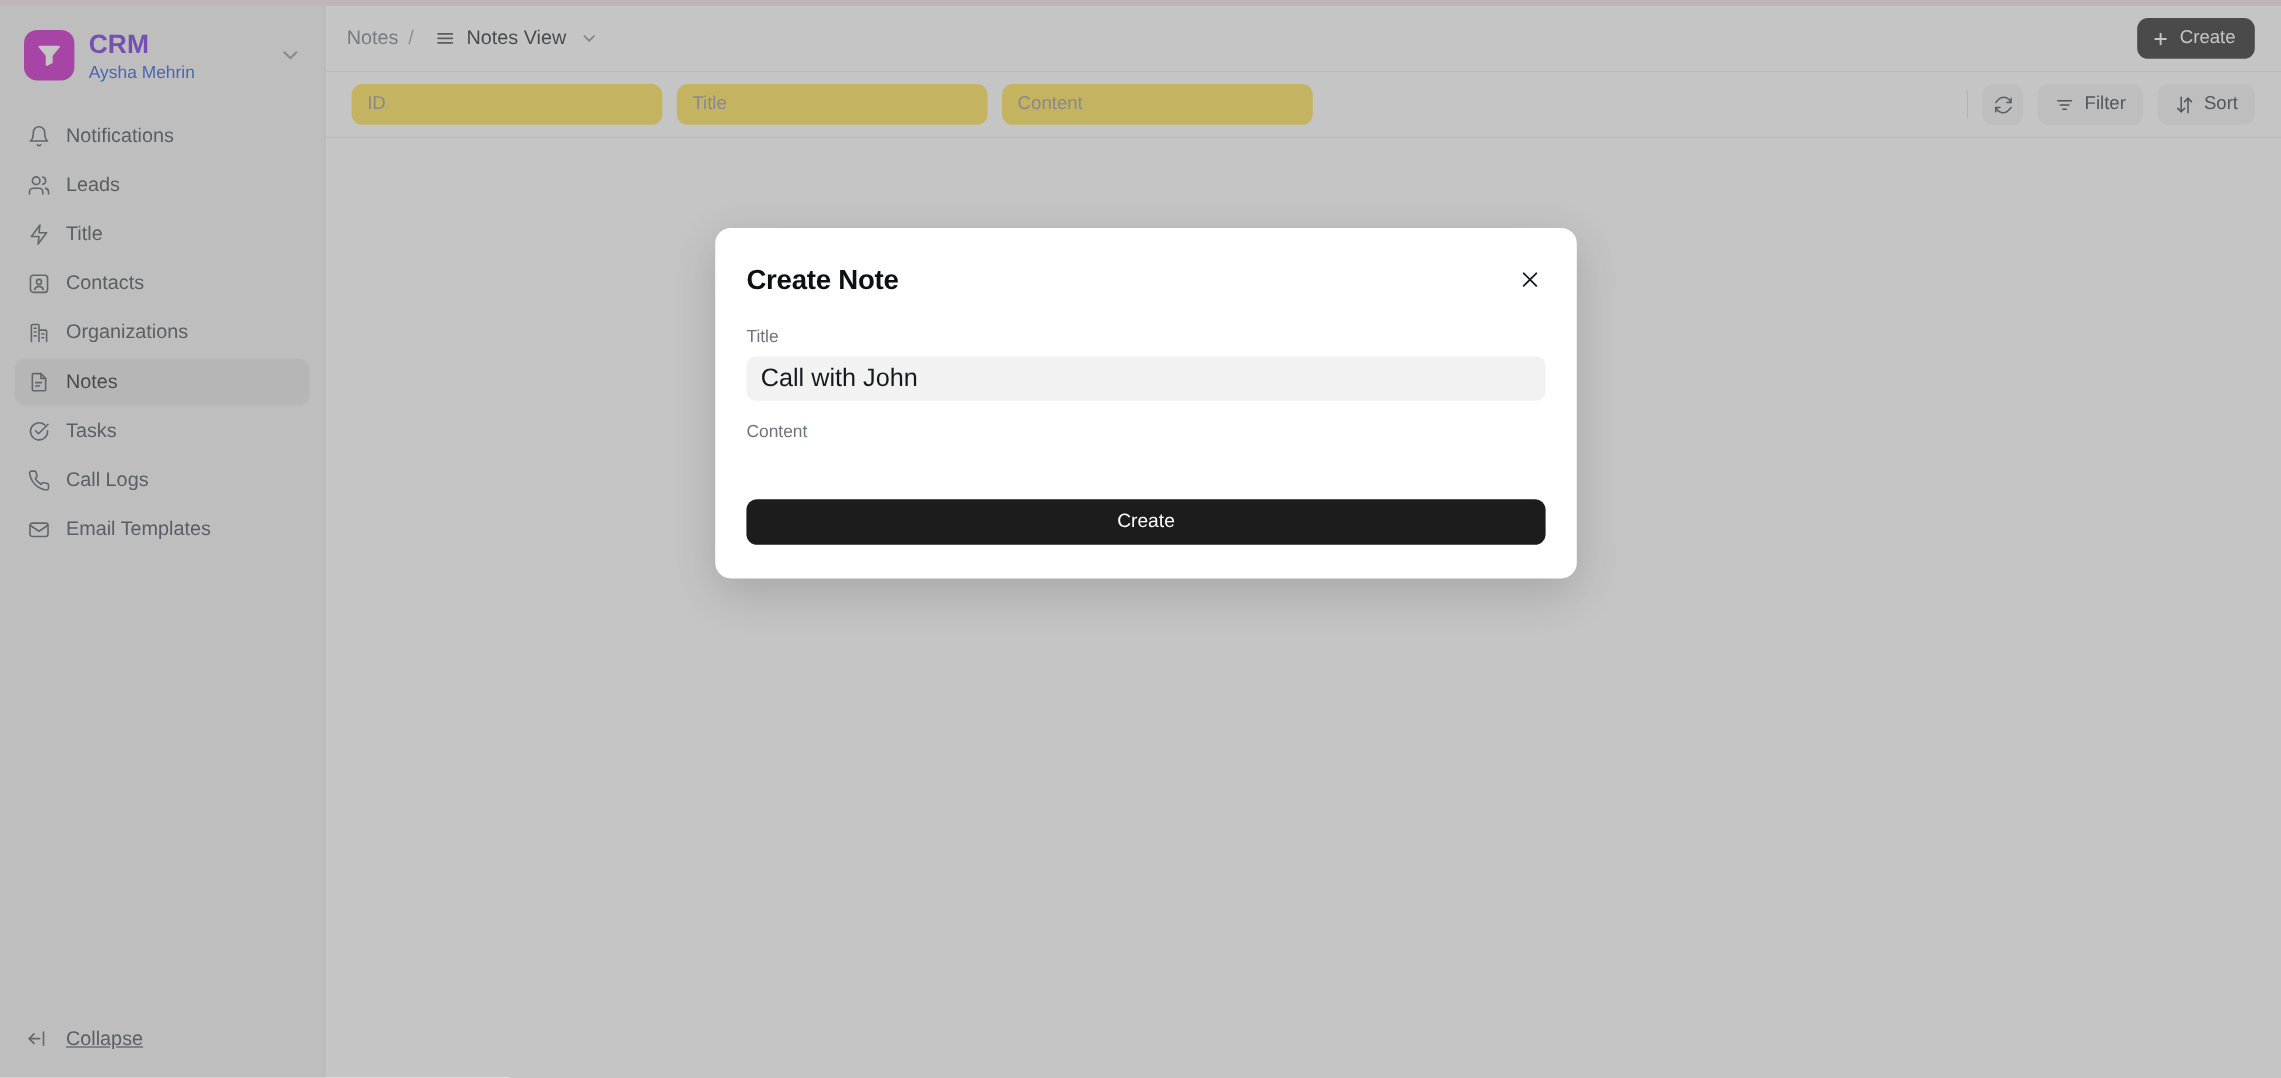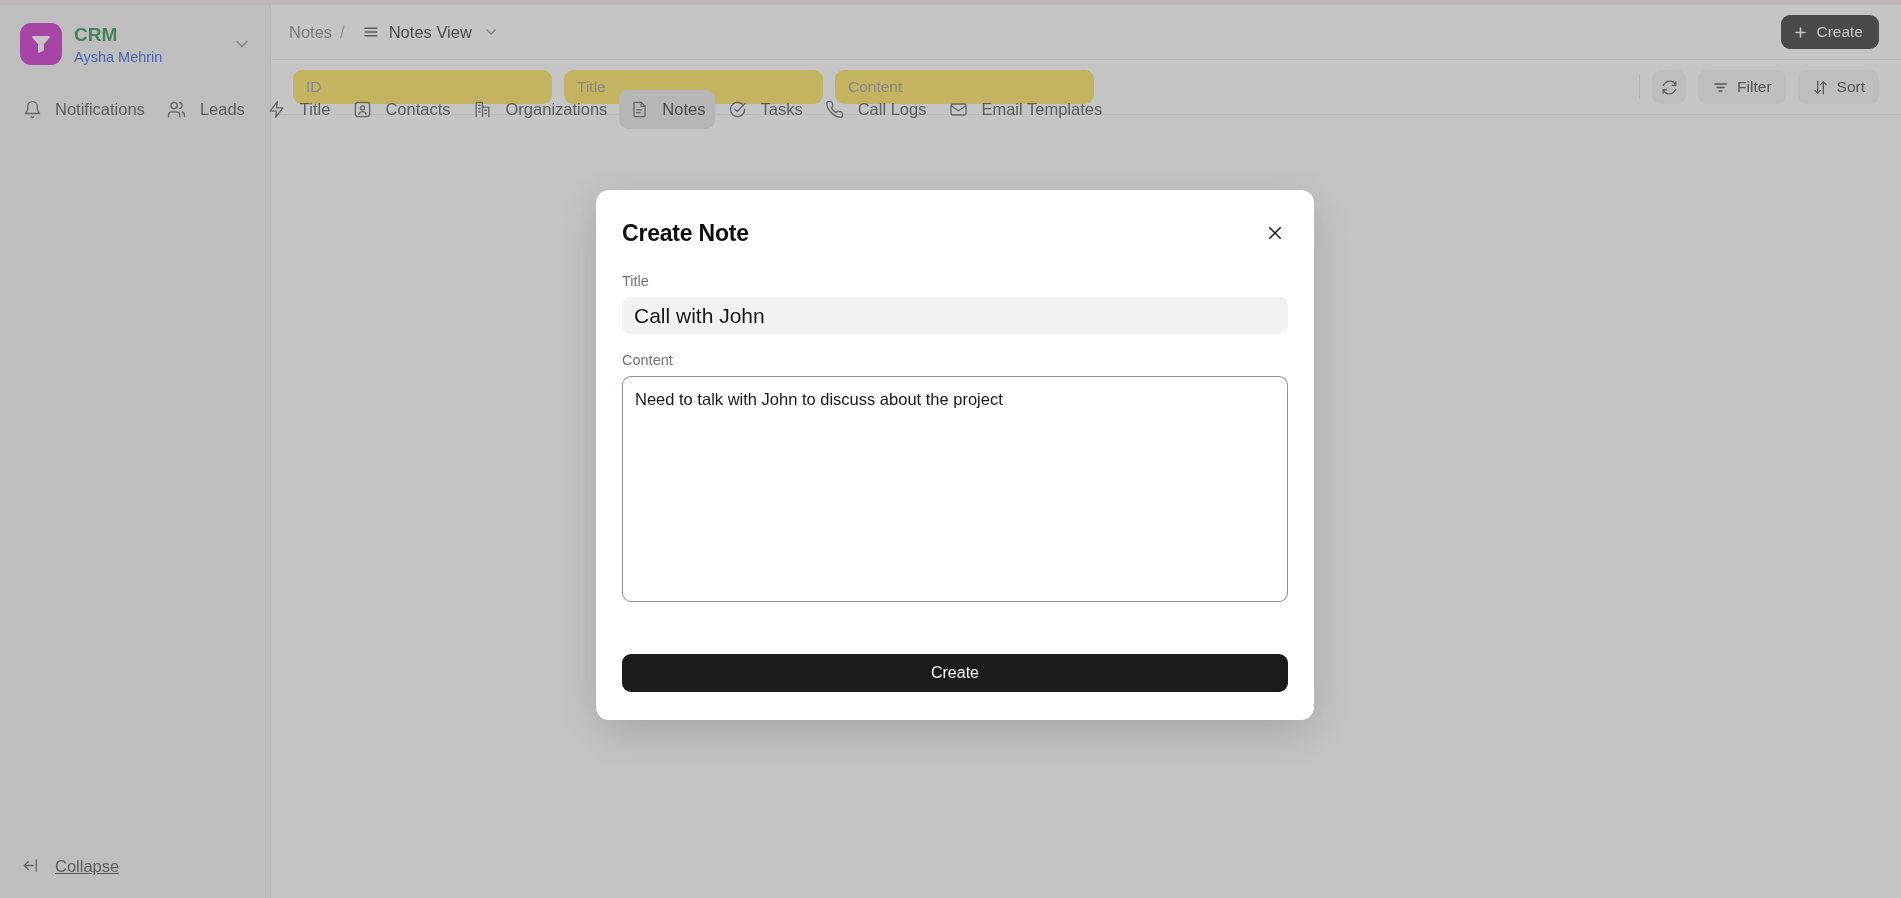--- a/index.html
+++ b/index.html
@@ -52,25 +52,25 @@
     cursor: pointer;
   }
   .brand-logo {
     width: 42px; height: 42px;
     border-radius: 11px;
     background: #c814c8;
     display: flex; align-items: center; justify-content: center;
     flex: 0 0 42px;
   }
   .brand-text { display: flex; flex-direction: column; line-height: 1.25; flex: 1; min-width: 0; }
-  .brand-title { font-size: 19px; font-weight: 600; color: #15803d; }
+  .brand-title { font-size: 22px; font-weight: 600; color: #6d28d9; }
   .brand-sub { font-size: 14.5px; color: #1d4ed8; margin-top: 1px; }
   .brand-caret { width: 20px; height: 20px; color: #8b9099; flex: 0 0 20px; }
 
-  .nav { margin-top: 10px; padding: 0 12px; display: flex; flex-direction: row; gap: 2px; }
+  .nav { margin-top: 10px; padding: 0 12px; display: flex; flex-direction: column; gap: 2px; }
   .nav-item {
     display: flex; align-items: center; gap: 13px;
     height: 39px;
     padding: 0 10px;
     border-radius: 9px;
     cursor: pointer;
     color: #3a4047;
     font-size: 16.5px;
   }
   .nav-item .ico { width: 20px; height: 20px; flex: 0 0 20px; color: #4b5159; display:flex; align-items:center; justify-content:center;}
@@ -489,17 +489,16 @@
     </button>
   </div>
 
   <div class="field-block">
     <div class="field-label">Title</div>
     <input class="text-input" type="text" value="Call with John" style="">
   </div>
 
   <div class="field-block">
     <div class="field-label">Content</div>
-    <textarea class="text-area" style="">Need to talk with John to discuss about the project</textarea>
   </div>
 
   <button class="btn-create-modal">Create</button>
 </div>
 
 </body></html>

